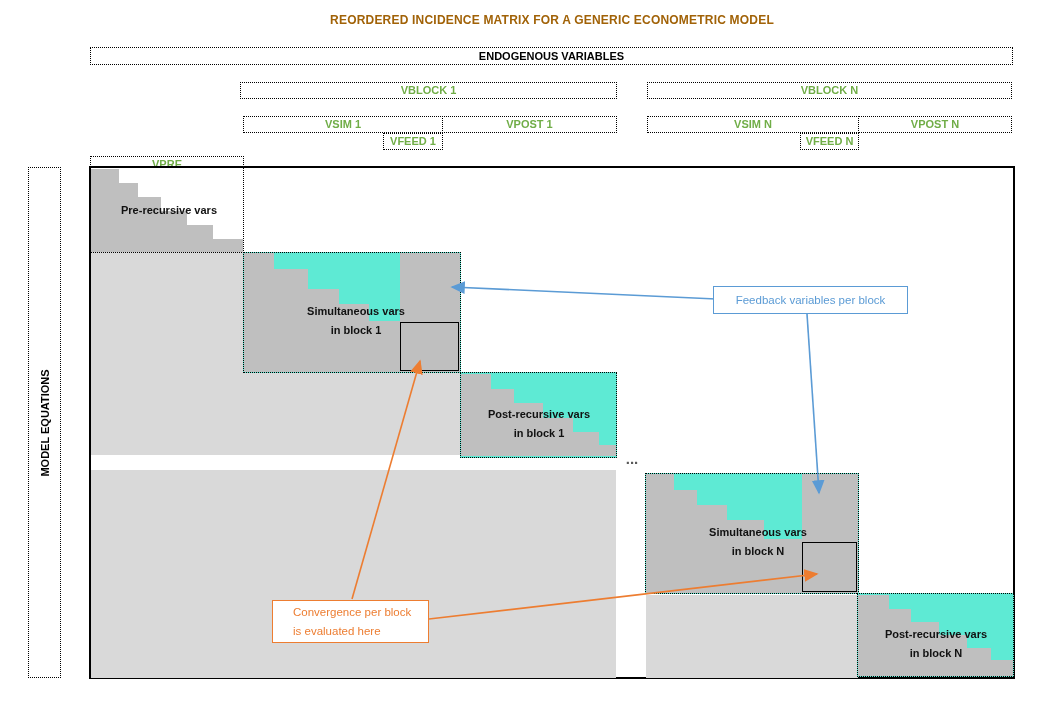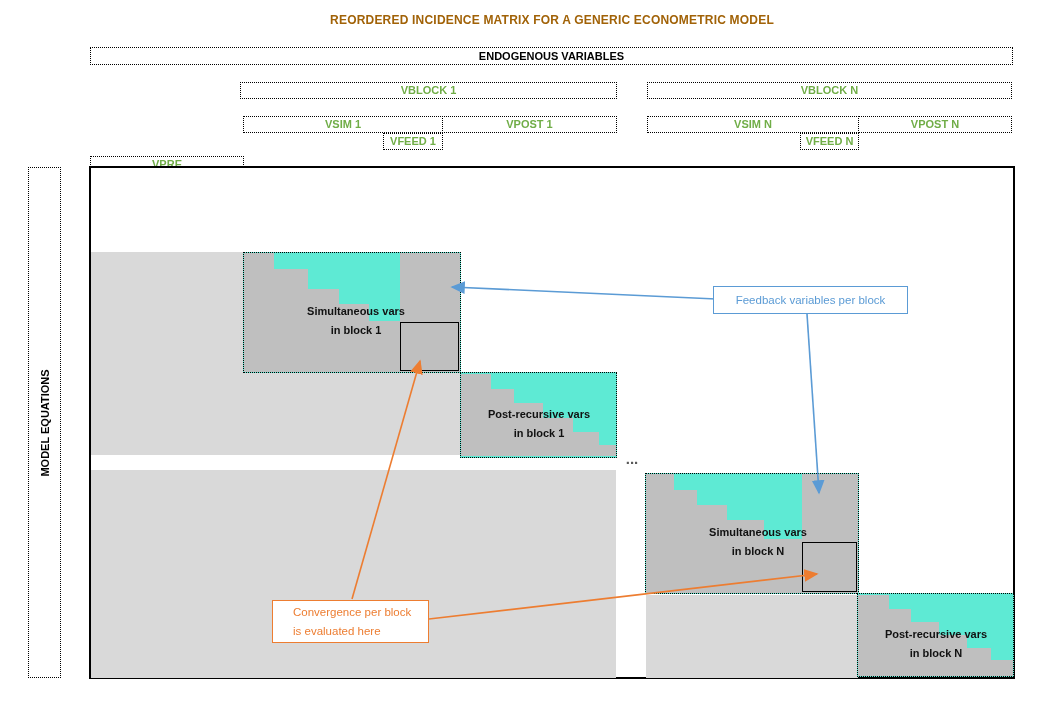--- a/index.html
+++ b/index.html
@@ -39,20 +39,24 @@
   <div class="abs dotted" style="left:28px;top:167px;width:33px;height:511px;display:flex;align-items:center;justify-content:center;">
     <span style="transform:rotate(-90deg);white-space:nowrap;font-size:11px;font-weight:bold;color:#000;">MODEL EQUATIONS</span>
   </div>
 
   <div class="abs" style="left:89px;top:166px;width:926px;height:513px;border:2px solid #000;box-sizing:border-box;background:#fff;"></div>
 
   <div class="abs band" style="left:91px;top:252px;width:369px;height:203px;"></div>
   <div class="abs band" style="left:91px;top:470px;width:525px;height:208px;"></div>
   <div class="abs band" style="left:646px;top:595px;width:212px;height:83px;"></div>
 
+  <div class="abs dotted" style="left:90px;top:167px;width:154px;height:86px;">
+    <div class="stair" style="clip-path:polygon(0px 1px,28px 1px,28px 15px,47px 15px,47px 29px,70px 29px,70px 43px,96px 43px,96px 57px,122px 57px,122px 71px,152px 71px,152px 84px,0px 84px);"></div>
+    <div class="abs blocklbl" style="left:8px;top:33px;width:140px;">Pre-recursive vars</div>
+  </div>
 
   <div class="abs dotted blockbox" style="left:243px;top:252px;width:218px;height:121px;">
     <div class="stair" style="clip-path:polygon(0 0,30px 0,30px 16px,64px 16px,64px 36px,95px 36px,95px 51px,125px 51px,125px 68px,216px 68px,216px 119px,0 119px);"></div>
     <div class="abs" style="left:156px;top:0;width:60px;height:119px;background:var(--dark-gray,#BFBFBF);"></div>
     <div class="abs" style="left:156px;top:69px;width:57px;height:47px;border:1.5px solid #000;background:var(--dark-gray,#BFBFBF);"></div>
     <div class="abs blocklbl" style="left:37px;top:49px;width:150px;">
       <div>Simultaneous vars</div>
       <div>in block 1</div>
     </div>
   </div>

